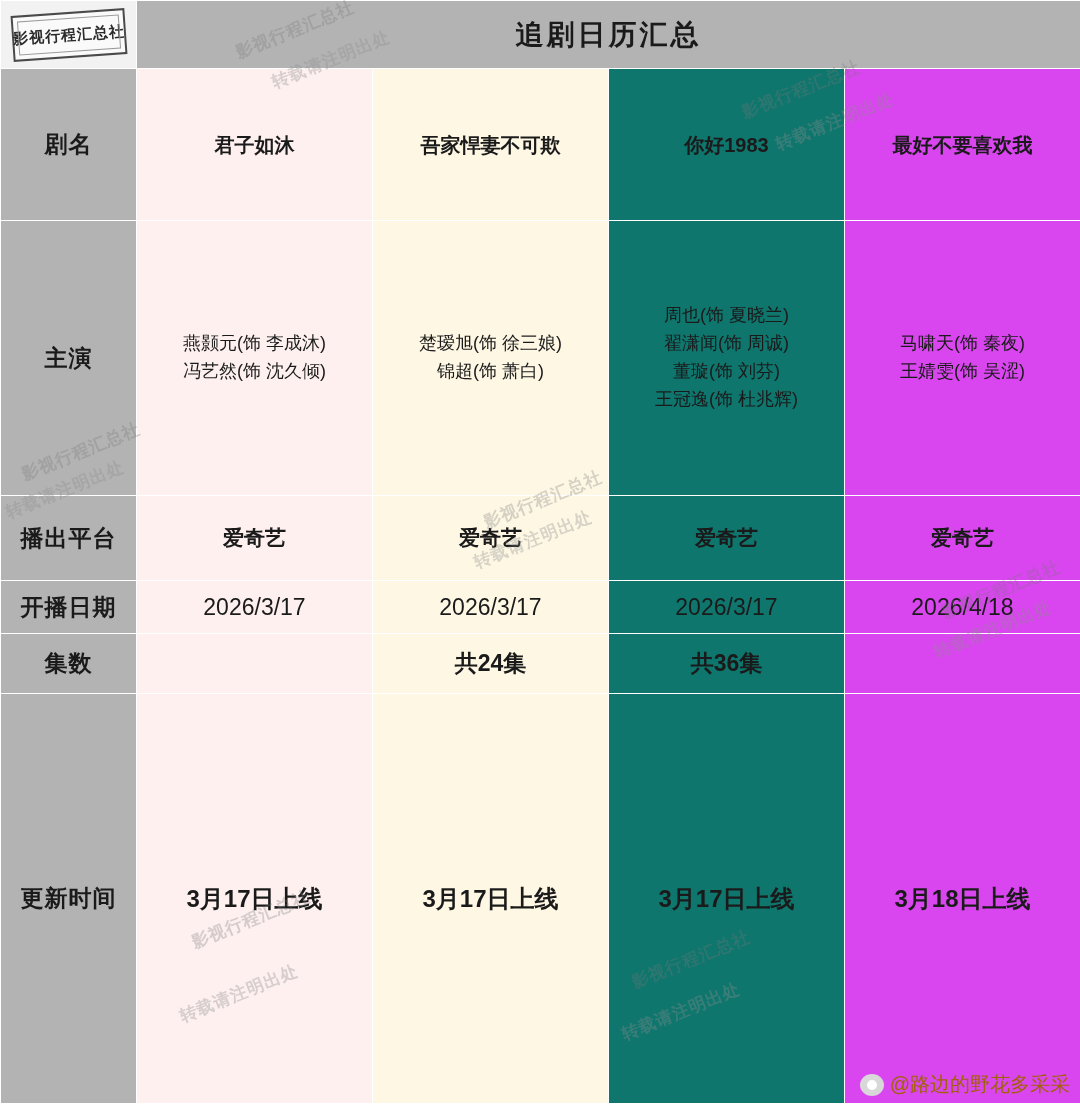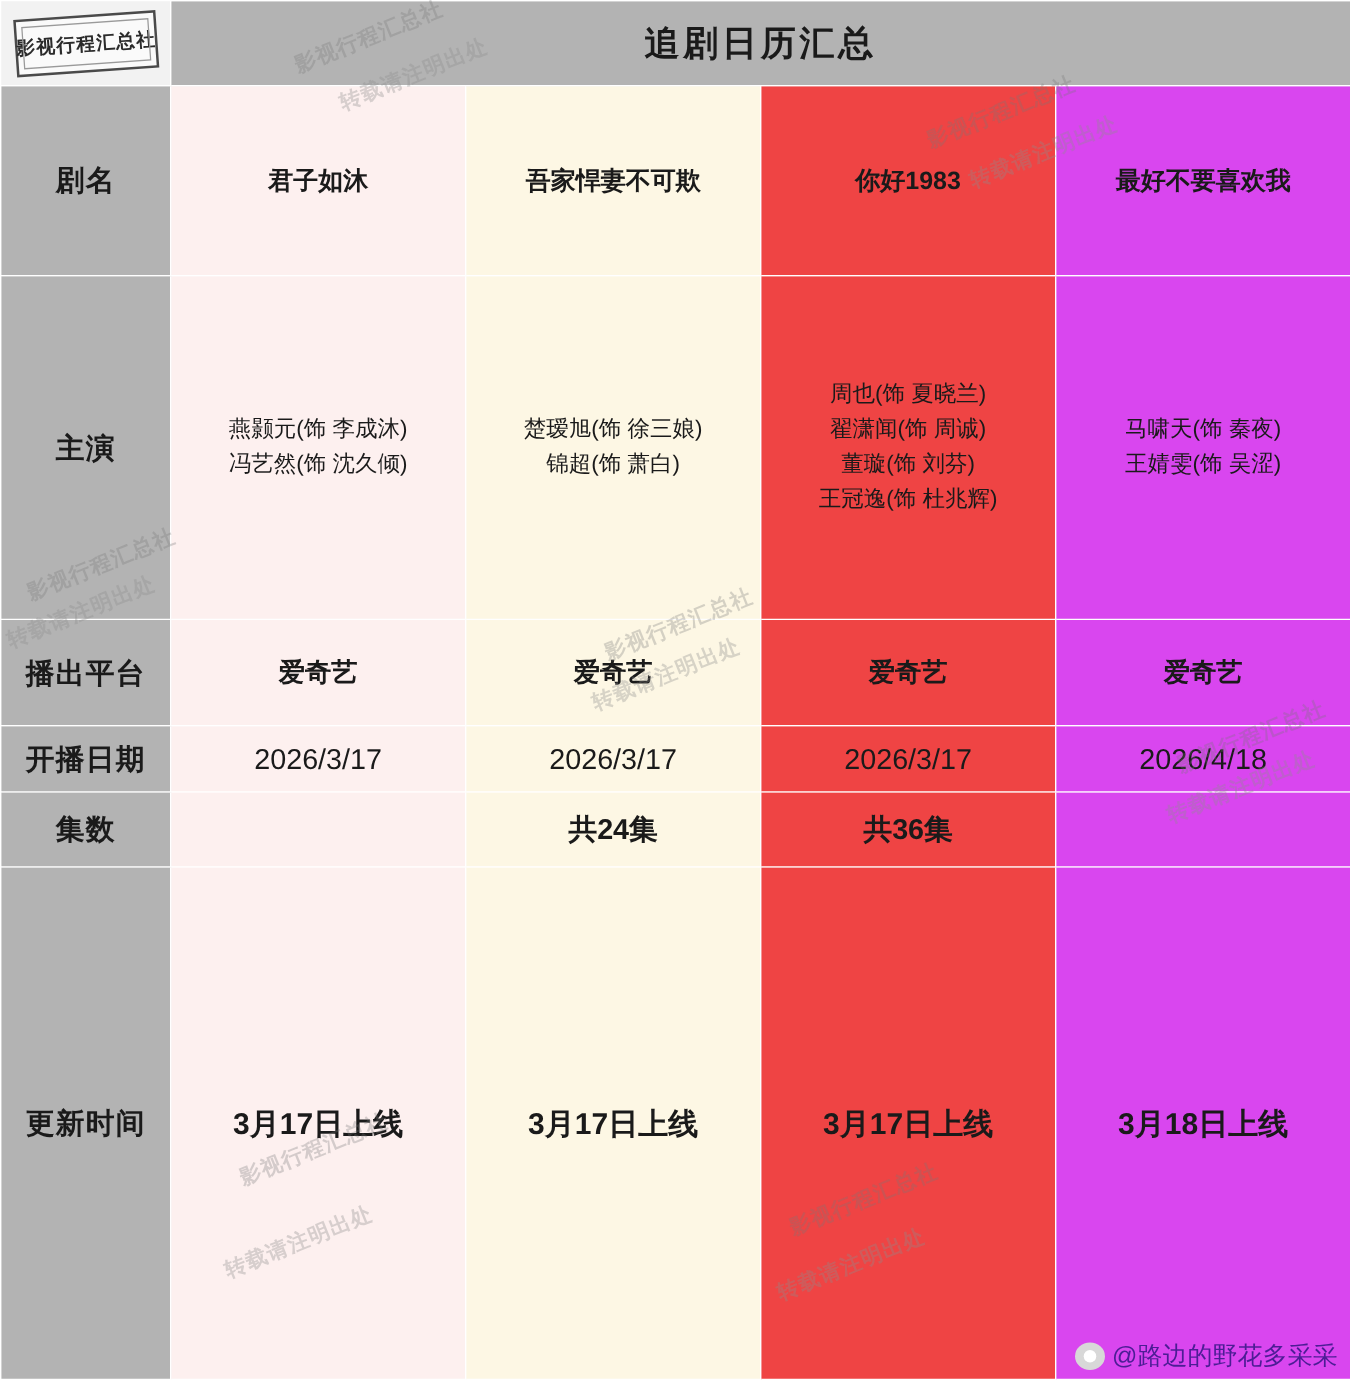--- a/index.html
+++ b/index.html
@@ -91,21 +91,21 @@
     background: #b3b3b3;
     color: #ffffff;
     font-size: 28px;
     font-weight: bold;
     letter-spacing: 3px;
   }
 
   
   .col1 { background: #fdf0ef; }
   .col2 { background: #fdf7e4; }
-  .col3 { background: #ef4444; }
+  .col3 { background: #0f766e; }
   .col4 { background: #d946ef; }
 
   .show-name {
     font-size: 20px;
     font-weight: bold;
     line-height: 1.3;
   }
   .cast {
     font-size: 18px;
     line-height: 1.55;
@@ -148,21 +148,21 @@
   
   .credit {
     position: absolute;
     right: 10px;
     bottom: 6px;
     z-index: 5;
     display: flex;
     align-items: center;
     gap: 6px;
     font-size: 20px;
-    color: #4c1d95;
+    color: #a16207;
   }
   .weibo-eye {
     width: 24px;
     height: 22px;
     border-radius: 50% 50% 50% 50%;
     background: #d8d8d8;
     position: relative;
     display: inline-block;
   }
   .weibo-eye::after {

